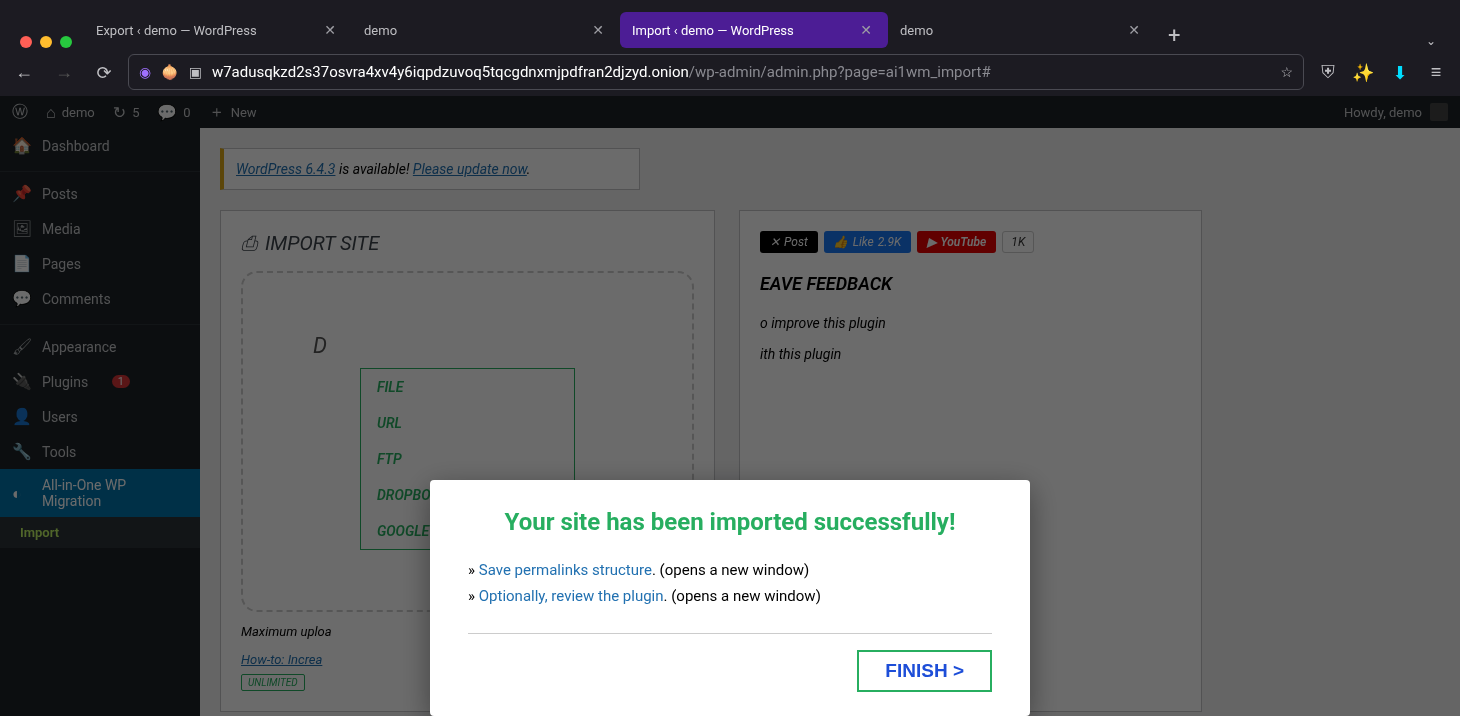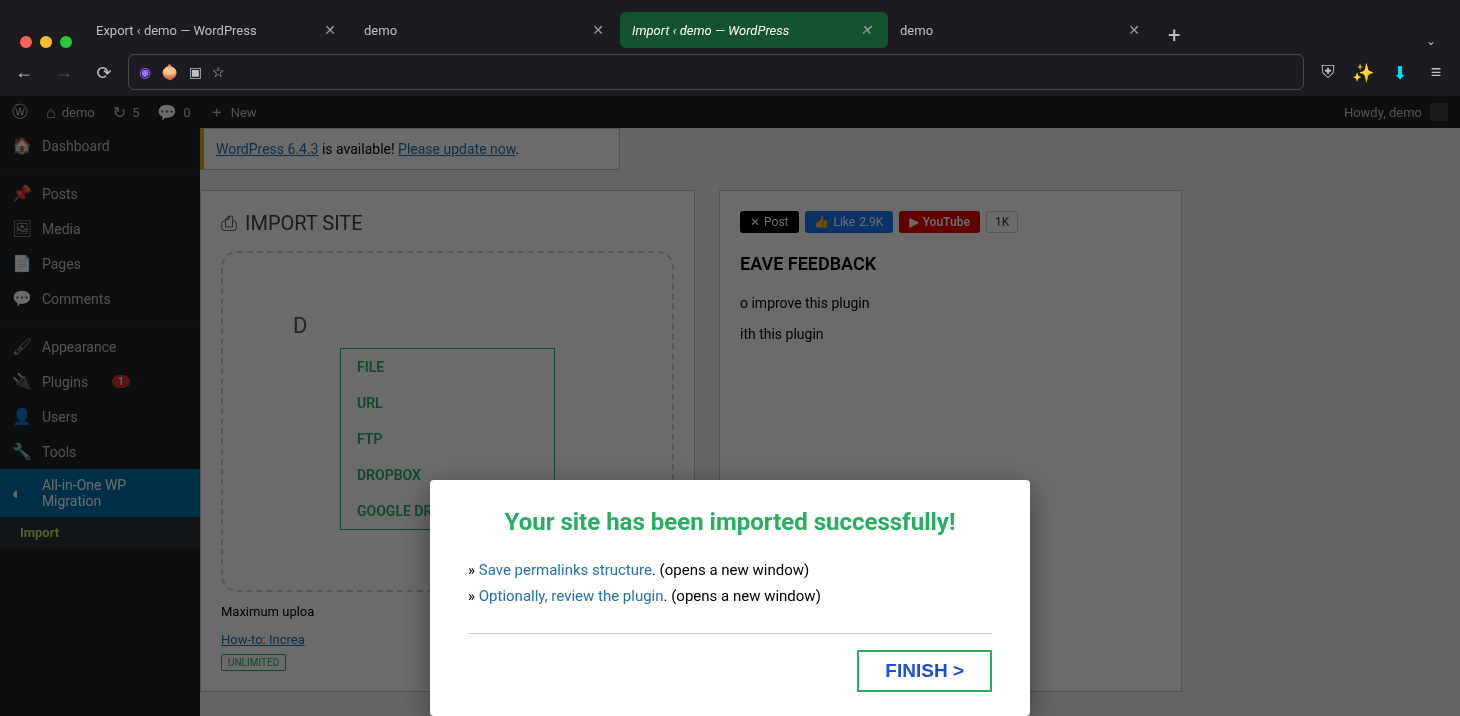--- a/index.html
+++ b/index.html
@@ -7,21 +7,21 @@
 
 
 .browser-chrome { background: #1c1b22; }
 .tab-bar { display: flex; align-items: flex-end; height: 48px; padding: 0 8px; }
 .window-controls { display: flex; gap: 8px; padding: 0 12px; }
 .win-btn { width: 12px; height: 12px; border-radius: 50%; }
 .win-close { background: #ff5f56; }
 .win-min { background: #ffbd2e; }
 .win-max { background: #27c93f; }
 .tab { display: flex; align-items: center; justify-content: space-between; width: 268px; height: 36px; padding: 0 12px; border-radius: 6px; color: #bfbfc3; font-size: 13px; cursor: pointer; }
-.tab.active { background: #14532d; color: #fff; font-style: italic; }
+.tab.active { background: #4c1d95; color: #fff; }
 .tab-close { color: #9e9ea4; font-size: 14px; padding: 0 4px; }
 .tab-plus { color: #bfbfc3; font-size: 22px; padding: 0 12px; cursor: pointer; }
 .tab-dropdown { margin-left: auto; color: #bfbfc3; font-size: 12px; padding: 0 16px; cursor: pointer; }
 
 .nav-bar { display: flex; align-items: center; height: 48px; padding: 0 8px; gap: 8px; }
 .nav-btn { width: 32px; height: 32px; display: flex; align-items: center; justify-content: center; color: #bfbfc3; cursor: pointer; font-size: 18px; border-radius: 4px; }
 .nav-btn.disabled { color: #555; }
 .url-bar { flex: 1; display: flex; align-items: center; background: #1c1b22; border: 1px solid #4a4a52; border-radius: 6px; height: 36px; padding: 0 10px; gap: 10px; }
 .url-icon { color: #bfbfc3; font-size: 14px; }
 .url-text { flex: 1; color: #fff; font-size: 15px; white-space: nowrap; overflow: hidden; }
@@ -42,21 +42,21 @@
 .menu-item.current { background: #0073aa; color: #fff; }
 .menu-item.current::after { content: ''; position: absolute; right: -8px; top: 50%; transform: translateY(-50%); border: 8px solid transparent; border-right-color: #f0f0f1; }
 .menu-icon { width: 20px; color: #a7aaad; font-size: 16px; }
 .menu-item.current .menu-icon { color: #fff; }
 .submenu { background: #2c3338; }
 .submenu-item { padding: 8px 12px 8px 20px; font-size: 13px; cursor: pointer; color: #c3c4c7; }
 .submenu-item.current { color: #bef264; font-weight: 600; }
 .badge { display: inline-block; background: #d63638; color: #fff; border-radius: 10px; padding: 0 6px; font-size: 11px; min-width: 18px; text-align: center; }
 .sep { height: 5px; background: transparent; border-bottom: 1px solid #2c3338; margin: 4px 0; }
 
-.content { flex: 1; overflow: hidden; position: relative; }
+.content { flex: 1; padding: 20px; overflow: hidden; position: relative; font-style: italic; }
 .update-notice { background: #fff; border: 1px solid #c3c4c7; border-left: 4px solid #dba617; padding: 12px; margin-bottom: 20px; font-size: 14px; max-width: 420px; }
 .update-notice a { color: #2271b1; text-decoration: underline; }
 
 .boxes { display: flex; gap: 24px; }
 .box { background: #fff; border: 1px solid #c3c4c7; padding: 20px; }
 .box-import { width: 495px; }
 .box-feedback { width: 463px; }
 .box-title { font-size: 20px; font-weight: 400; color: #3c434a; display: flex; align-items: center; gap: 8px; }
 .dropzone { border: 2px dashed #ccc; border-radius: 16px; padding: 60px 20px; text-align: center; margin-top: 16px; }
 .import-menu { border: 1px solid #27ae60; background: #fff; }
@@ -116,20 +116,23 @@
   </div>
 
   <div class="nav-bar">
     <div class="nav-btn">←</div>
     <div class="nav-btn disabled">→</div>
     <div class="nav-btn">⟳</div>
     <div class="url-bar">
       <span class="url-icon" style="color:#a070ff">◉</span>
       <span class="url-icon">🧅</span>
       <span class="url-icon">▣</span>
+      <span class="url-text">
+        <span>w7adusqkzd2s37osvra4xv4y6iqpdzuvoq5tqcgdnxmjpdfran2djzyd.onion</span><span class="dim">/wp-admin/admin.php?page=ai1wm_import#</span>
+      </span>
       <span class="url-icon">☆</span>
     </div>
     <div class="right-icons">
       <div class="nav-btn">⛨</div>
       <div class="nav-btn">✨</div>
       <div class="nav-btn" style="color:#00ddff">⬇</div>
       <div class="nav-btn">≡</div>
     </div>
   </div>
 </div>

